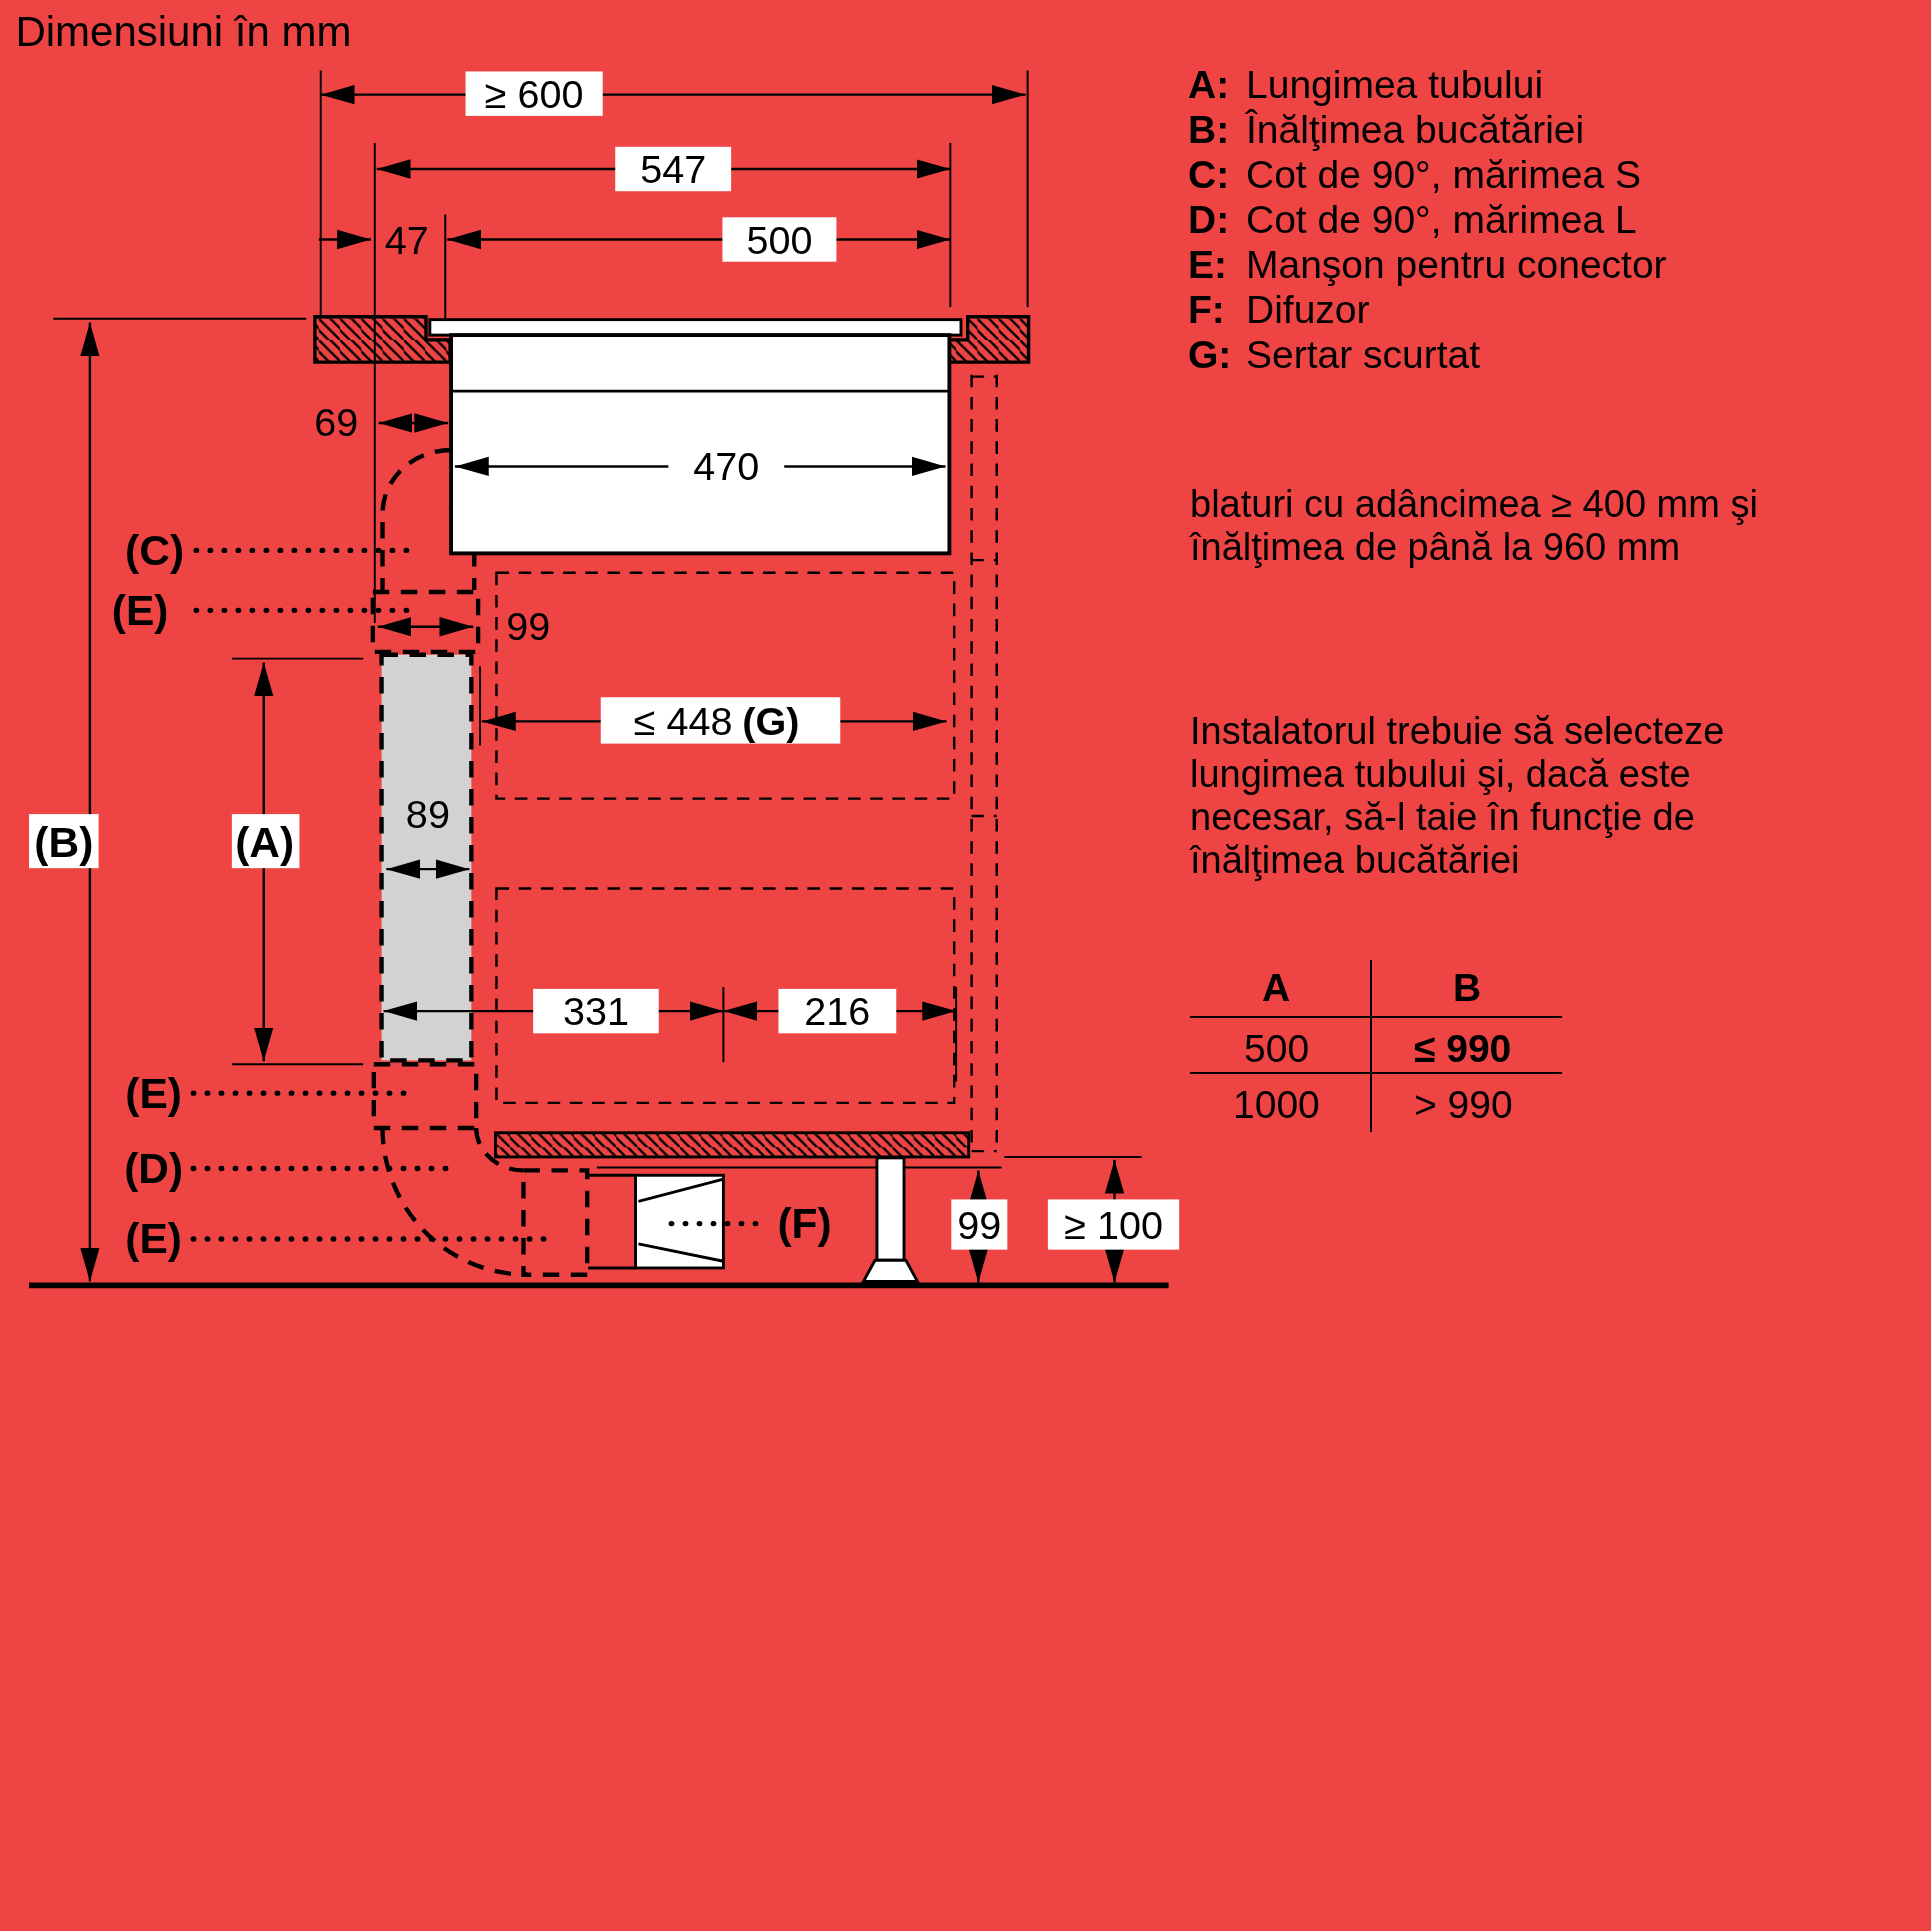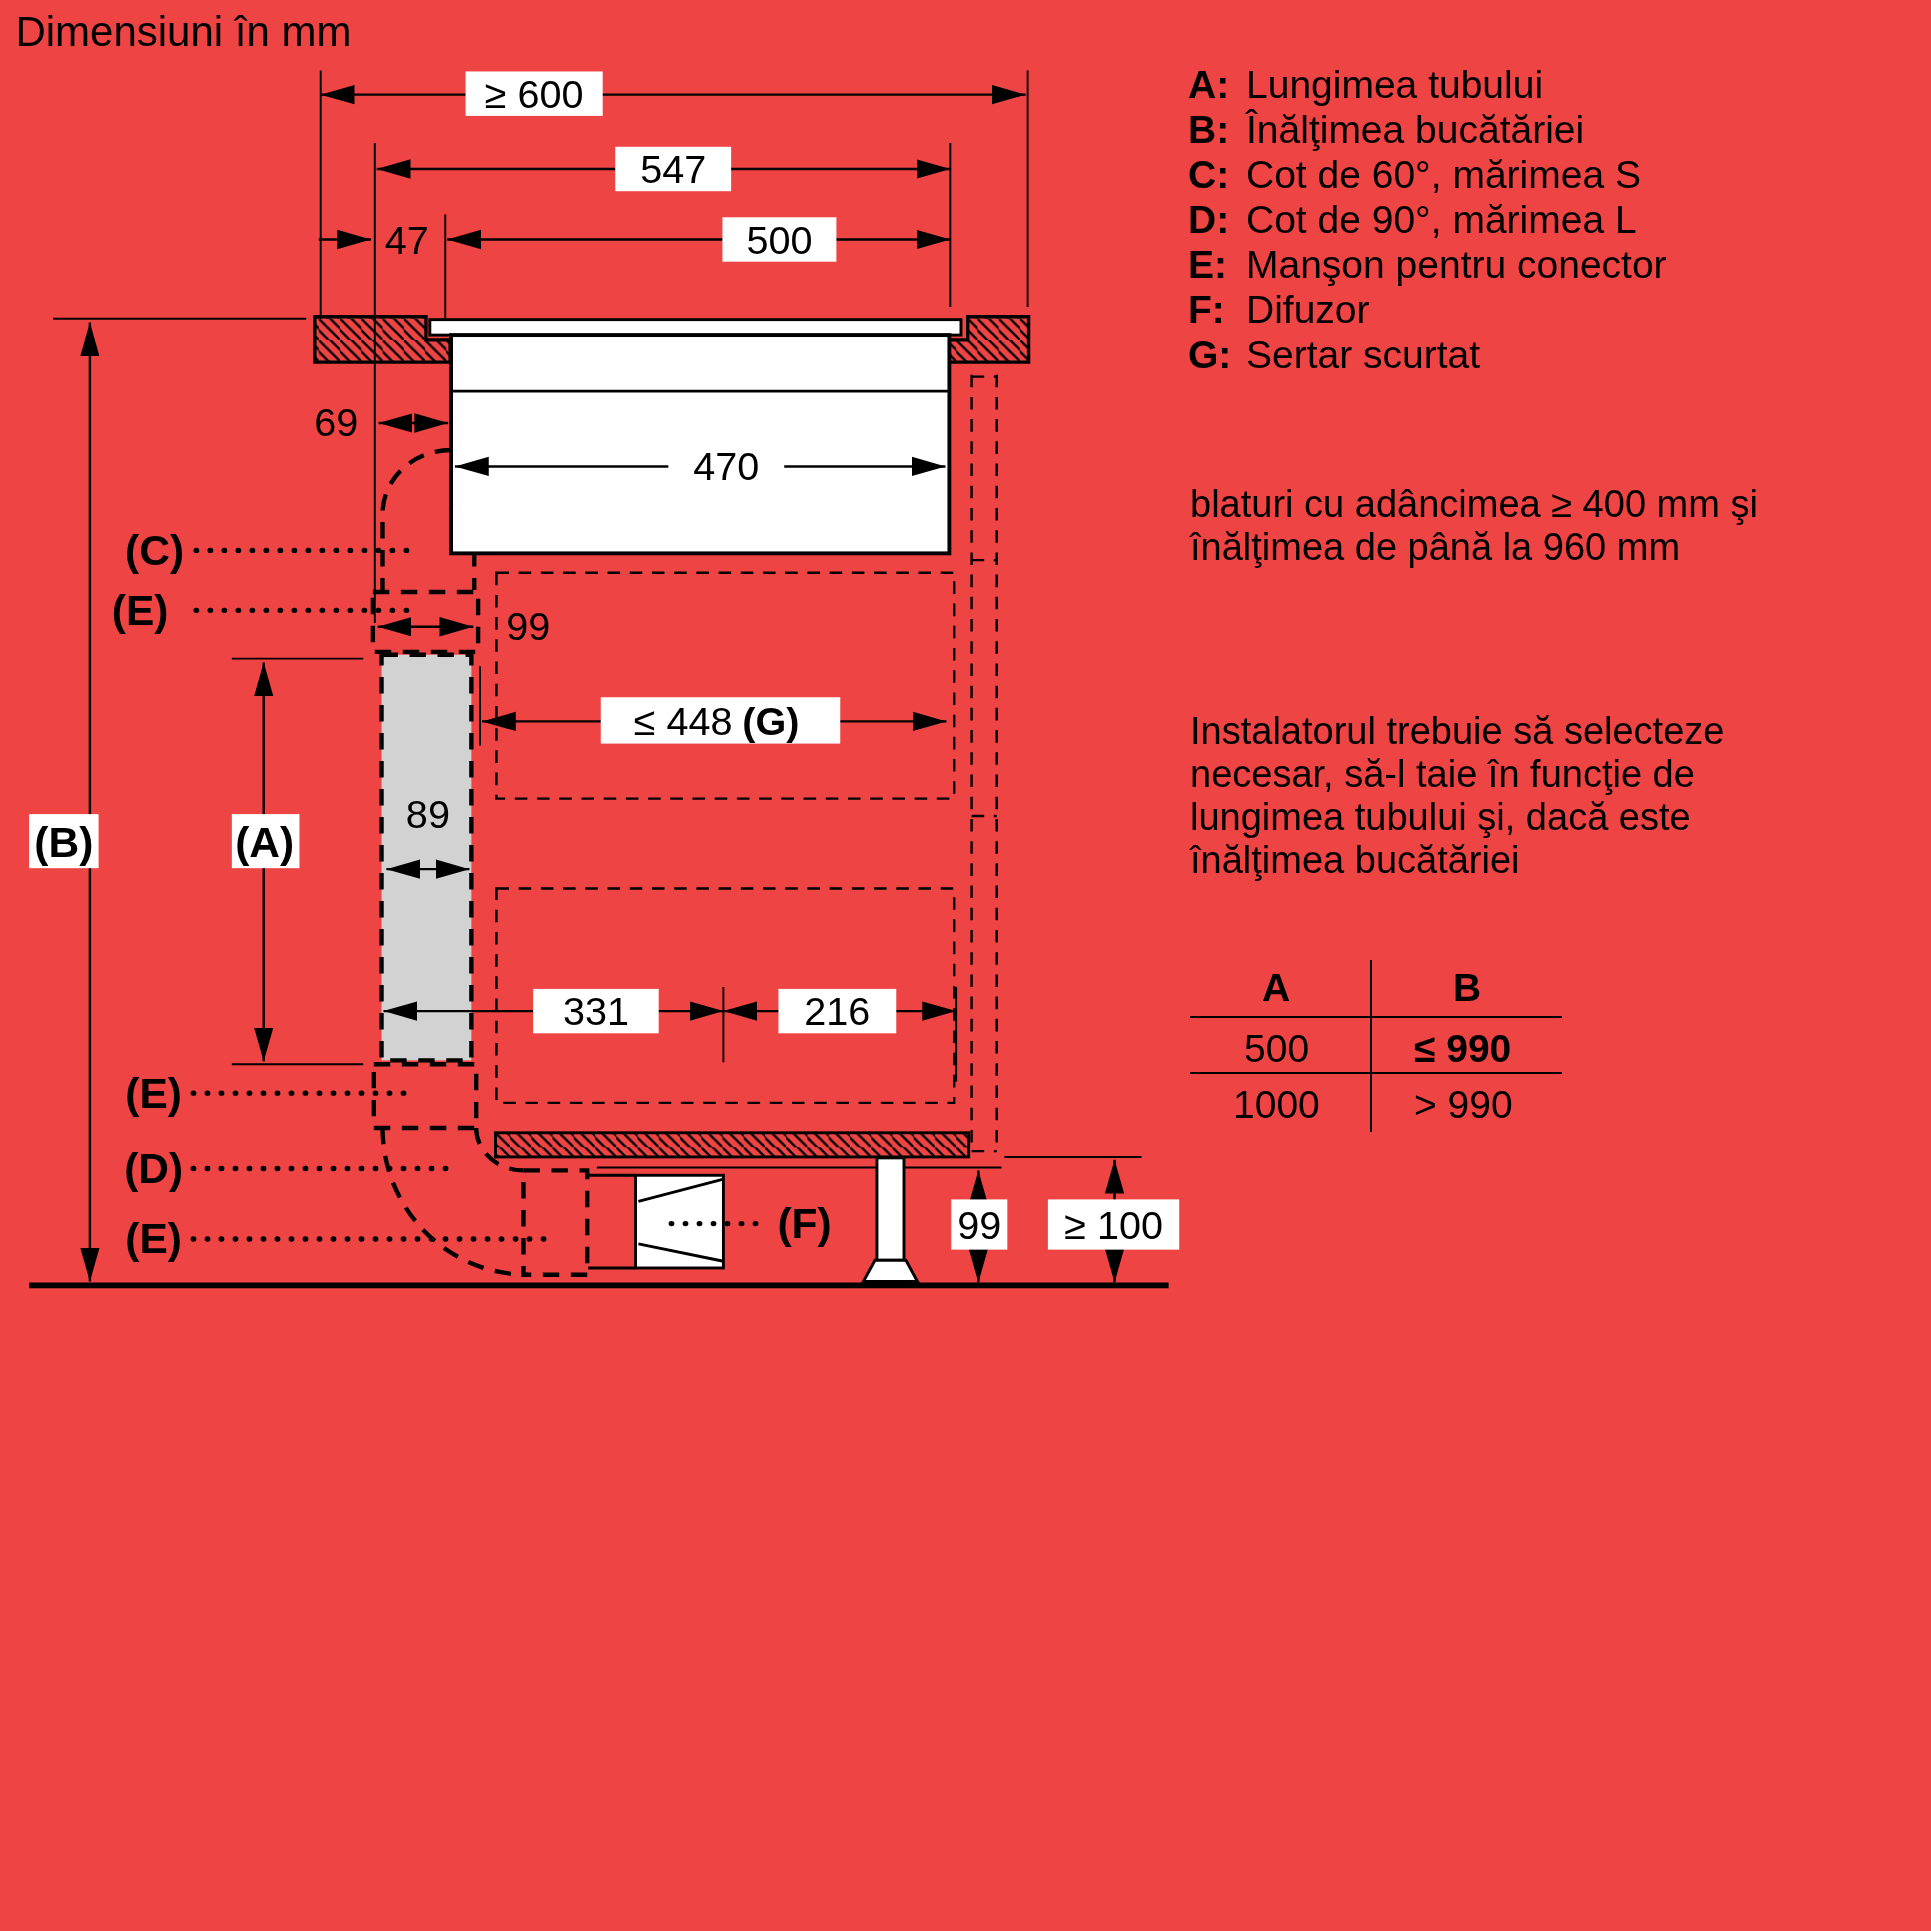--- a/index.html
+++ b/index.html
@@ -168,21 +168,21 @@
     <div class="legend-row">
       <span class="legend-key">A:</span>
       <span>Lungimea tubului</span>
     </div>
     <div class="legend-row">
       <span class="legend-key">B:</span>
       <span>Înălţimea bucătăriei</span>
     </div>
     <div class="legend-row">
       <span class="legend-key">C:</span>
-      <span>Cot de 60°, mărimea S</span>
+      <span>Cot de 90°, mărimea S</span>
     </div>
     <div class="legend-row">
       <span class="legend-key">D:</span>
       <span>Cot de 90°, mărimea L</span>
     </div>
     <div class="legend-row">
       <span class="legend-key">E:</span>
       <span>Manşon pentru conector</span>
     </div>
     <div class="legend-row">
@@ -194,22 +194,22 @@
       <span>Sertar scurtat</span>
     </div>
   </div>
 
   <div class="note" id="note1">
     <div>blaturi cu adâncimea ≥ 400 mm şi</div>
     <div>înălţimea de până la 960 mm</div>
   </div>
   <div class="note" id="note2">
     <div>Instalatorul trebuie să selecteze</div>
+    <div>lungimea tubului şi, dacă este</div>
     <div>necesar, să-l taie în funcţie de</div>
-    <div>lungimea tubului şi, dacă este</div>
     <div>înălţimea bucătăriei</div>
   </div>
 
   <div class="abtable" style="height:193px;">
     <span class="hdr" style="left:72px;top:11.6px;">A</span>
     <span class="hdr" style="left:263px;top:11.6px;">B</span>
     <div class="vline"></div>
     <div class="hline" style="top:62px;"></div>
     <span class="cell" style="left:54px;top:73px;">500</span>
     <span class="cell" style="left:224px;top:73px;font-weight:bold;">≤ 990</span>

